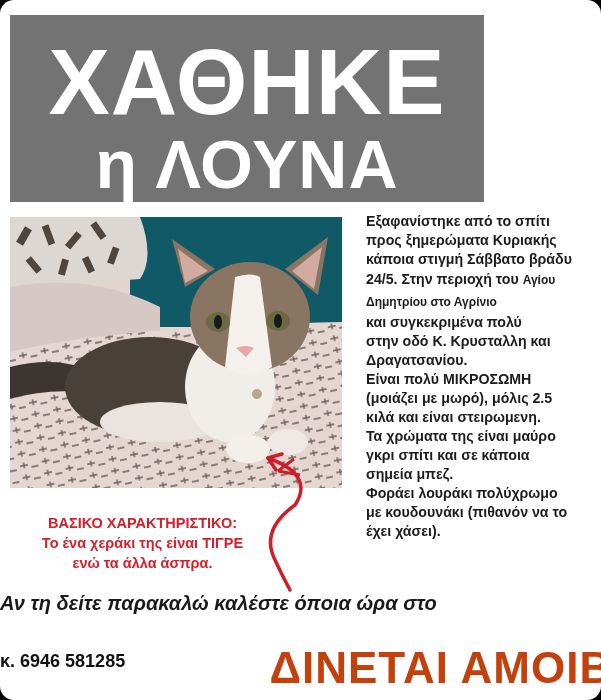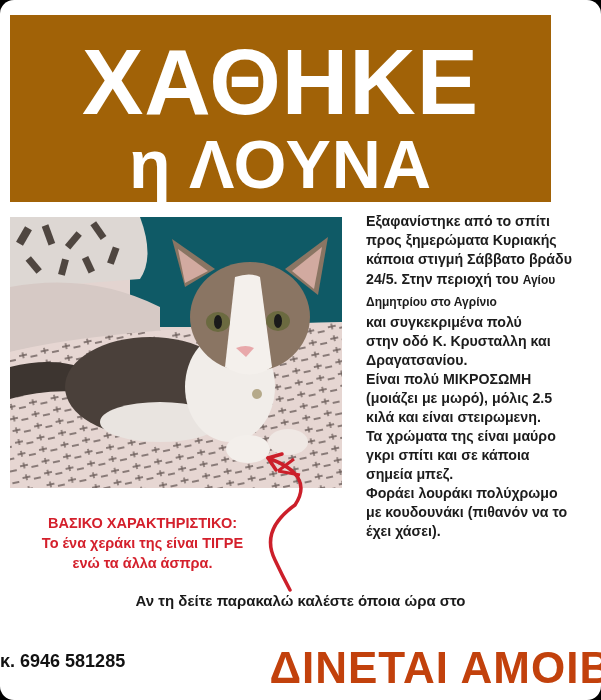--- a/index.html
+++ b/index.html
@@ -1,27 +1,27 @@
 <!DOCTYPE html>
 <html><head>
 <meta charset="utf-8">
 <style>
   html, body { margin:0; padding:0; }
   body { width:601px; height:700px; background:#000; overflow:hidden; position:relative; font-family:"Liberation Sans", sans-serif; }
   .card { position:absolute; left:0; top:0; width:601px; height:700px; background:#fff; border-radius:14px; overflow:hidden; }
-  .banner { position:absolute; left:10px; top:15px; width:541px; height:187px; background:#a16207; }
+  .banner { position:absolute; left:10px; top:15px; width:474px; height:187px; background:#737373; }
   .title1 { position:absolute; left:0; width:100%; top:20px; text-align:center; color:#fff; font-weight:bold; font-size:92px; line-height:95px; letter-spacing:1px; }
   .title2 { position:absolute; left:0; width:100%; top:112px; text-align:center; color:#fff; font-weight:bold; font-size:68px; line-height:74px; letter-spacing:1px; }
   .photo { position:absolute; left:10px; top:217px; width:332px; height:271px; overflow:hidden; background:#e8dcd8; }
   .photo svg { display:block; }
   .desc { position:absolute; left:366px; top:212px; width:230px; font-size:14.2px; line-height:19px; color:#1c1c1c; font-weight:bold; }
   .desc .big { font-size:12px; line-height:22px; }
   .feature { position:absolute; left:10px; top:513px; width:265px; text-align:center; color:#d4202c; font-weight:bold; font-size:14.5px; line-height:20px; }
   .arrow { position:absolute; left:220px; top:440px; }
-  .call { position:absolute; left:0; width:100%; top:592px; text-align:center; font-size:15px; font-weight:bold; color:#1a1a1a; }
+  .call { position:absolute; left:0; width:100%; top:592px; font-size:20px; font-weight:bold; color:#1a1a1a;font-style:italic; }
   .phone { position:absolute; left:0; width:100%; top:651px; text-align:left; font-size:18px; font-weight:bold; color:#111; }
   .reward { position:absolute; left:0; width:100%; top:643px; text-align:right; font-size:44px; font-weight:bold; color:#c2410c; letter-spacing:1px; line-height:50px;padding-left:44px; }
 </style>
 </head>
 <body>
 
 <div class="card">
 
   <div class="banner">
     <div class="title1">ΧΑΘΗΚΕ</div>

